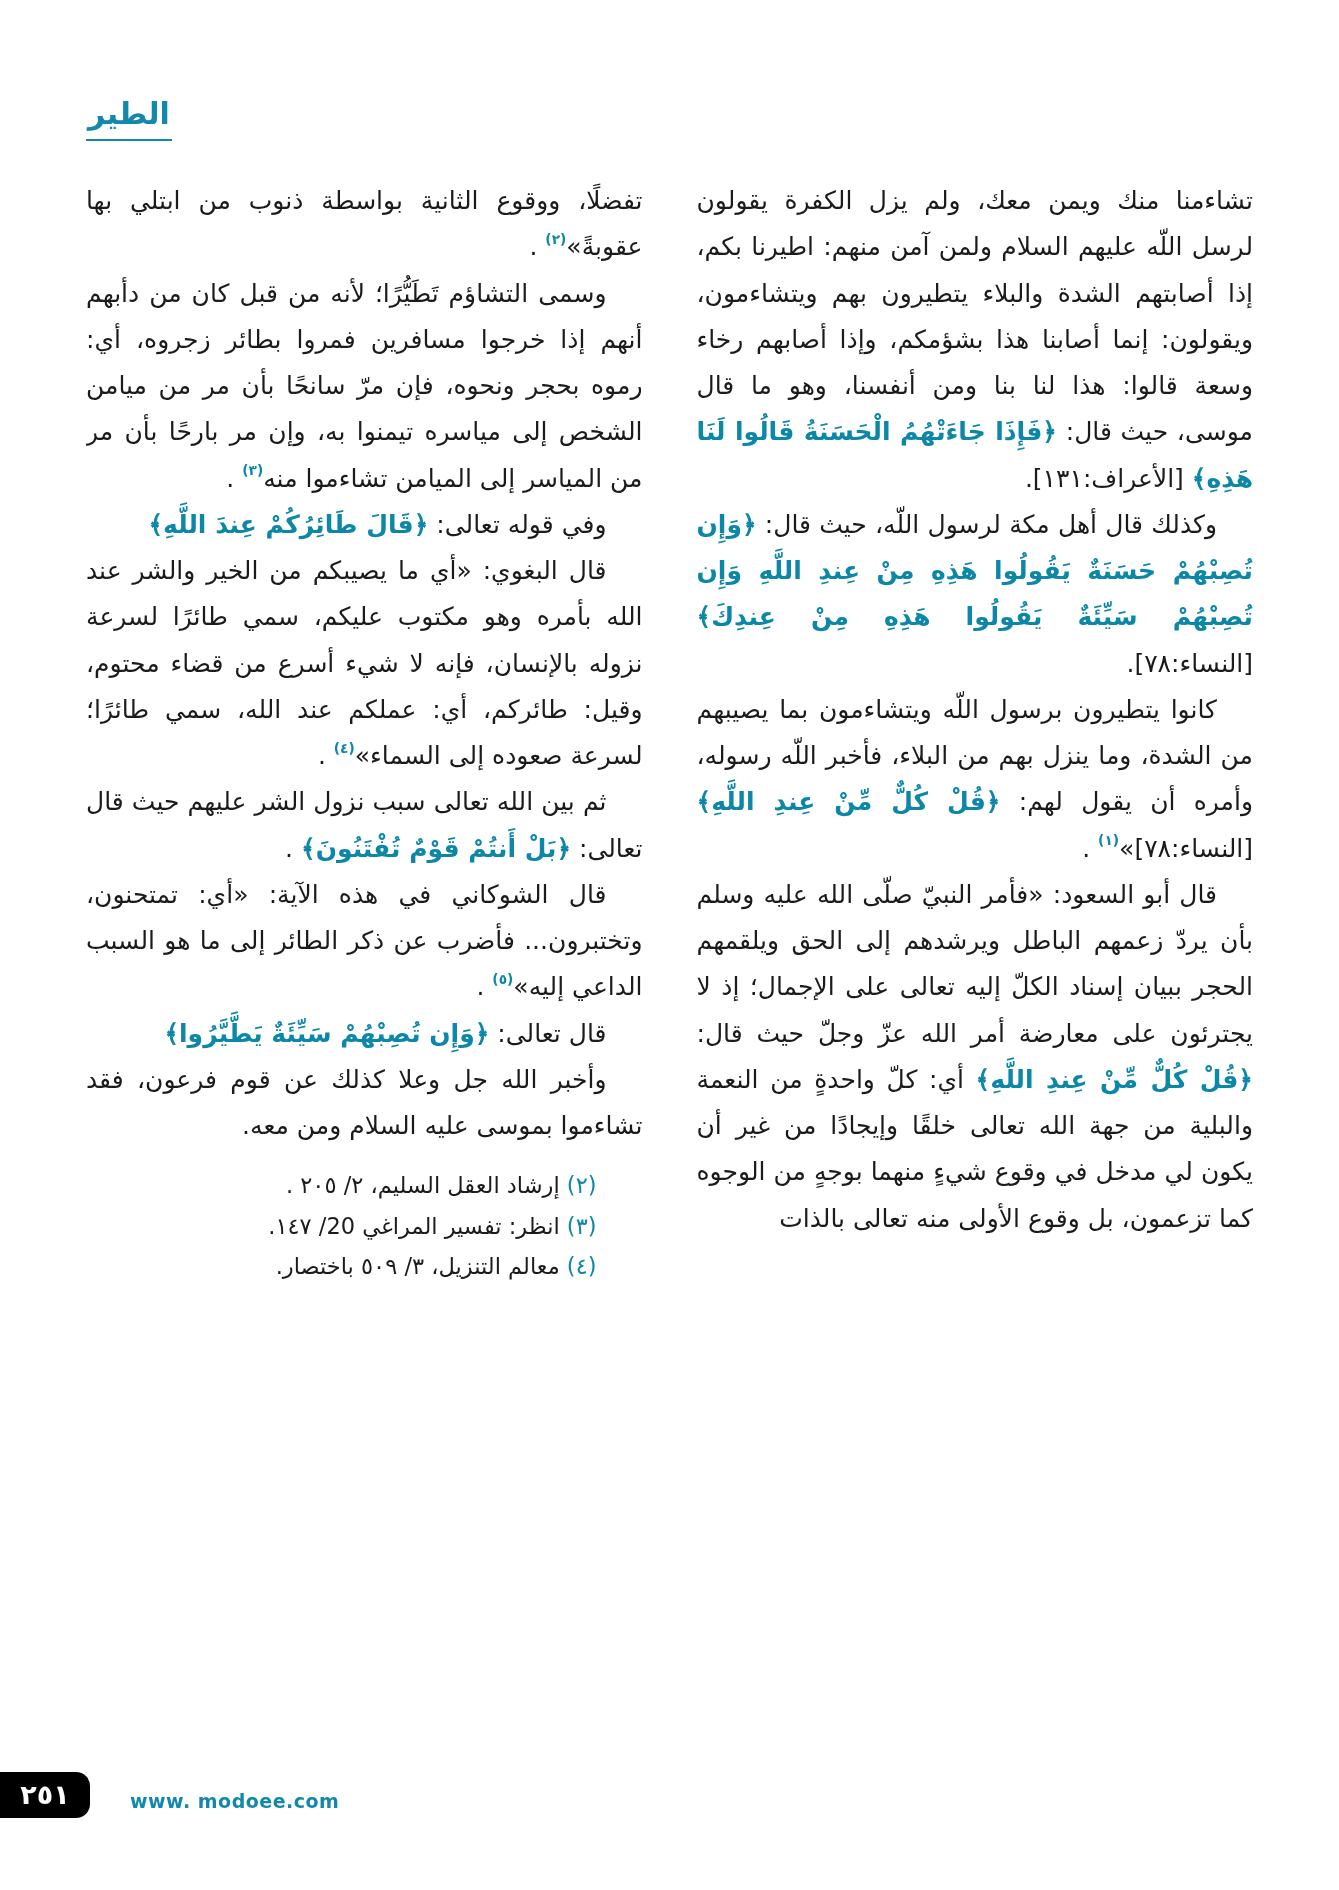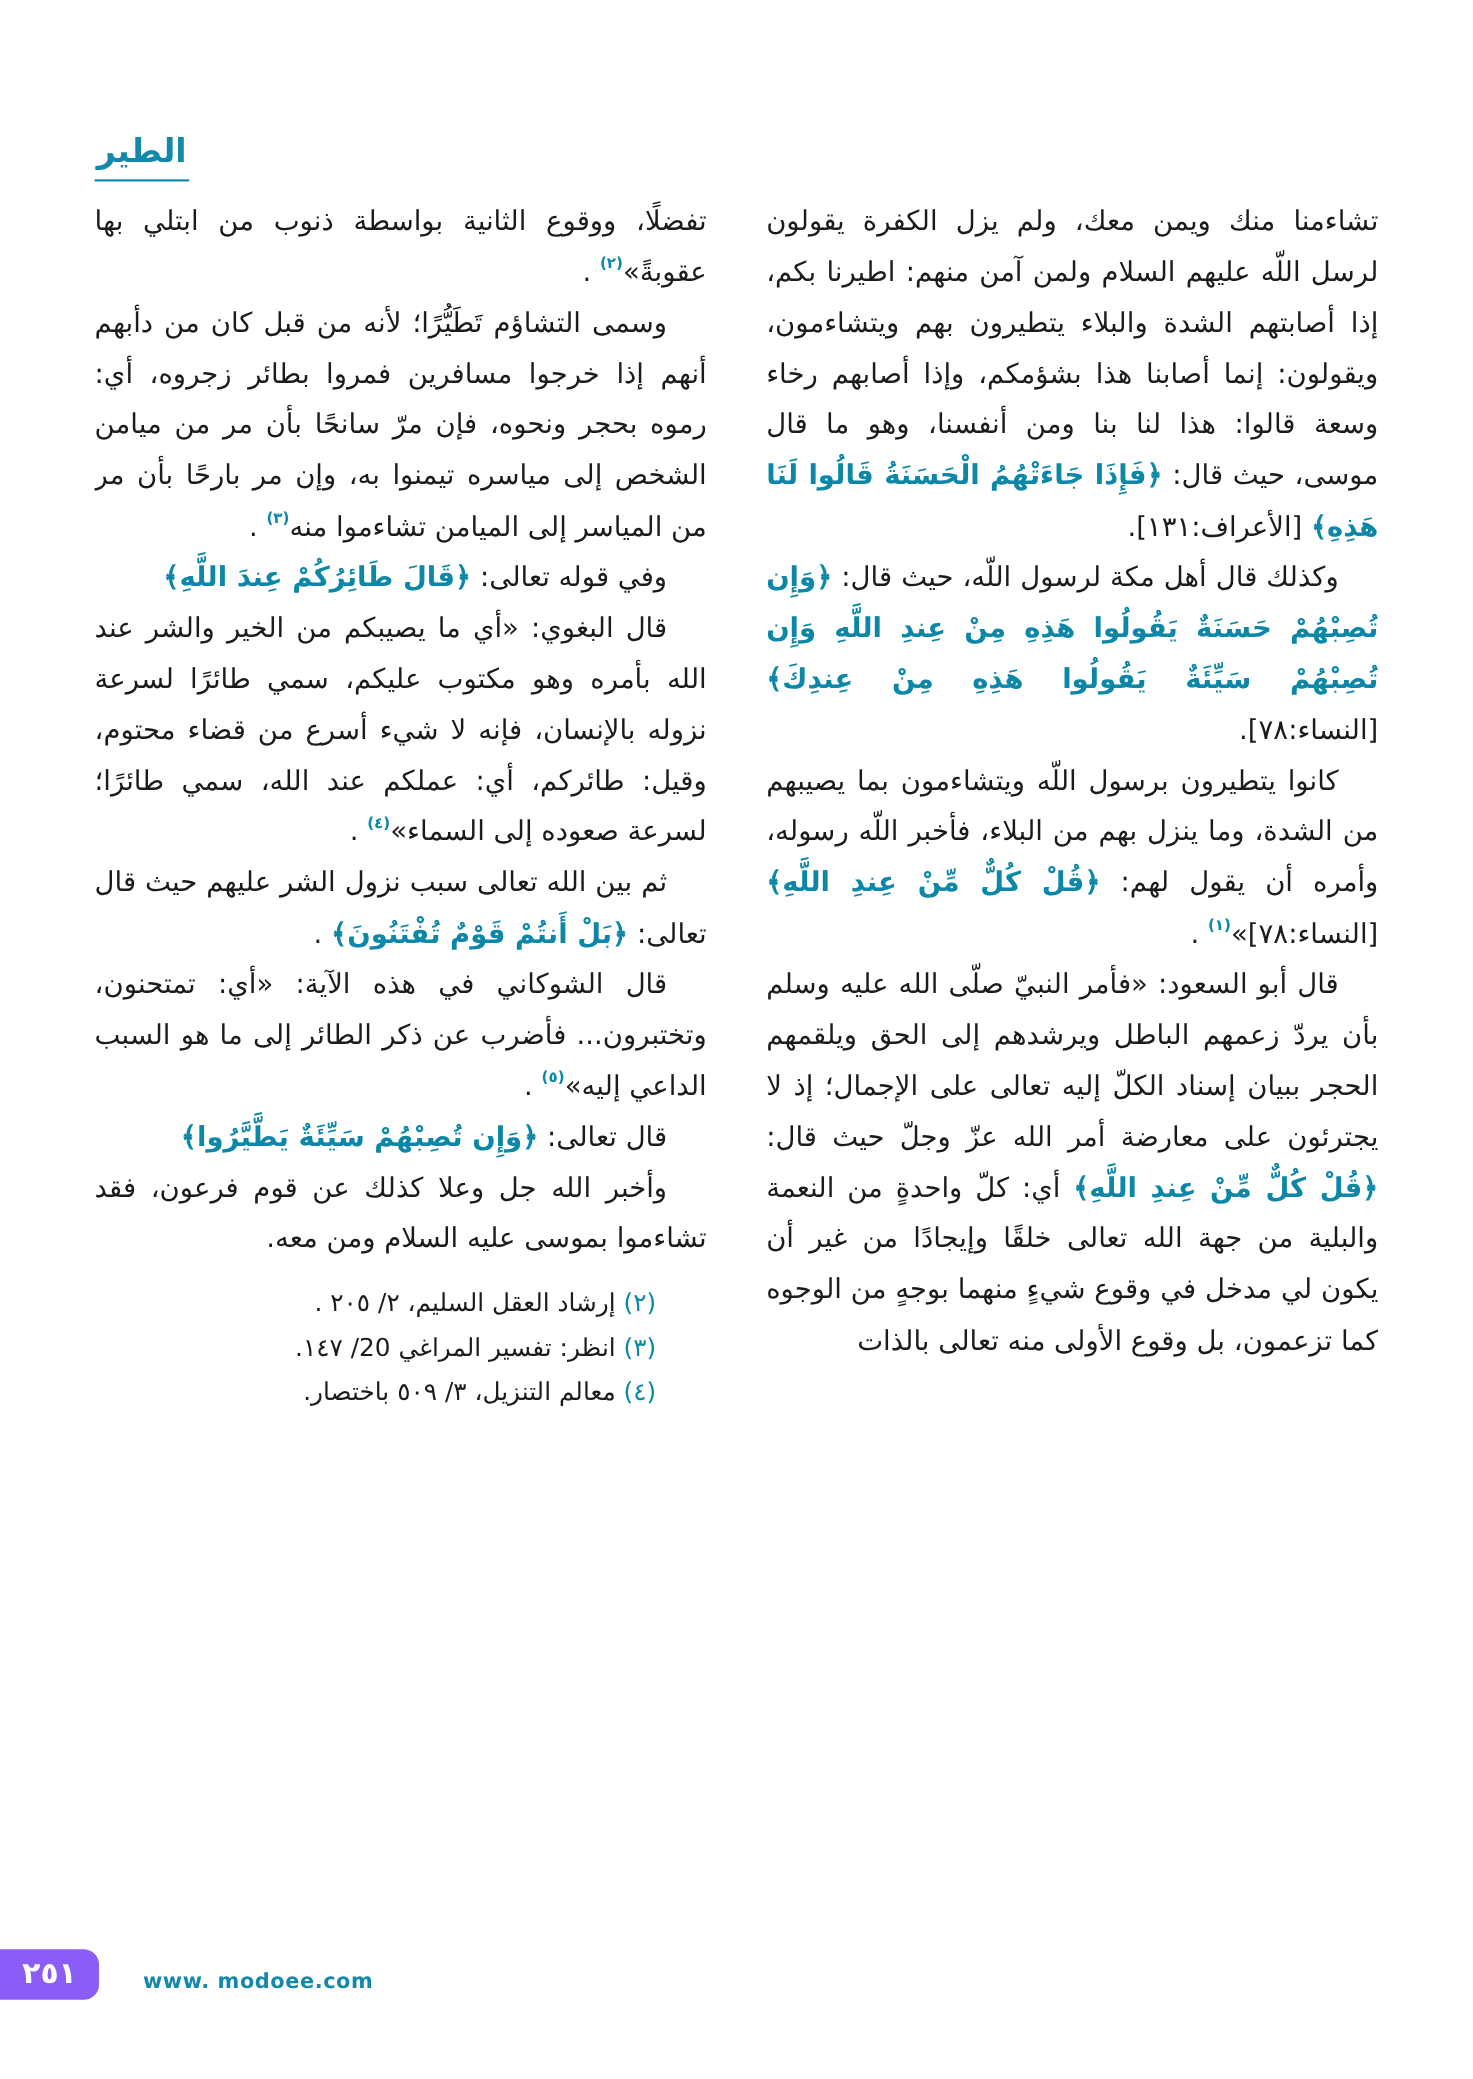--- a/index.html
+++ b/index.html
@@ -20,21 +20,20 @@
   
   .header {
     position: absolute;
     top: 96px;
     left: 86px;
     color: #1289ab;
     font-size: 30px;
     font-weight: bold;
     border-bottom: 2.5px solid #1289ab;
     padding: 0 2px 8px 2px;
-    margin-top: 24px;
   }
   
   .columns {
     position: absolute;
     top: 178px;
     right: 86px;
     left: 86px;
     height: 1580px;
     display: flex;
     gap: 54px;
@@ -93,21 +92,21 @@
   }
   .fn-num { color: #0d87a8; }
   .fnblock-left { margin-top: 16px; }
   
   .page-badge {
     position: absolute;
     left: 0;
     bottom: 72px;
     width: 90px;
     height: 46px;
-    background: #8b5cf6;
+    background: #000000;
     border-radius: 0 14px 14px 0;
     color: #ffffff;
     font-size: 27px;
     font-weight: bold;
     text-align: center;
     line-height: 46px;
   }
   .website {
     position: absolute;
     left: 130px;

